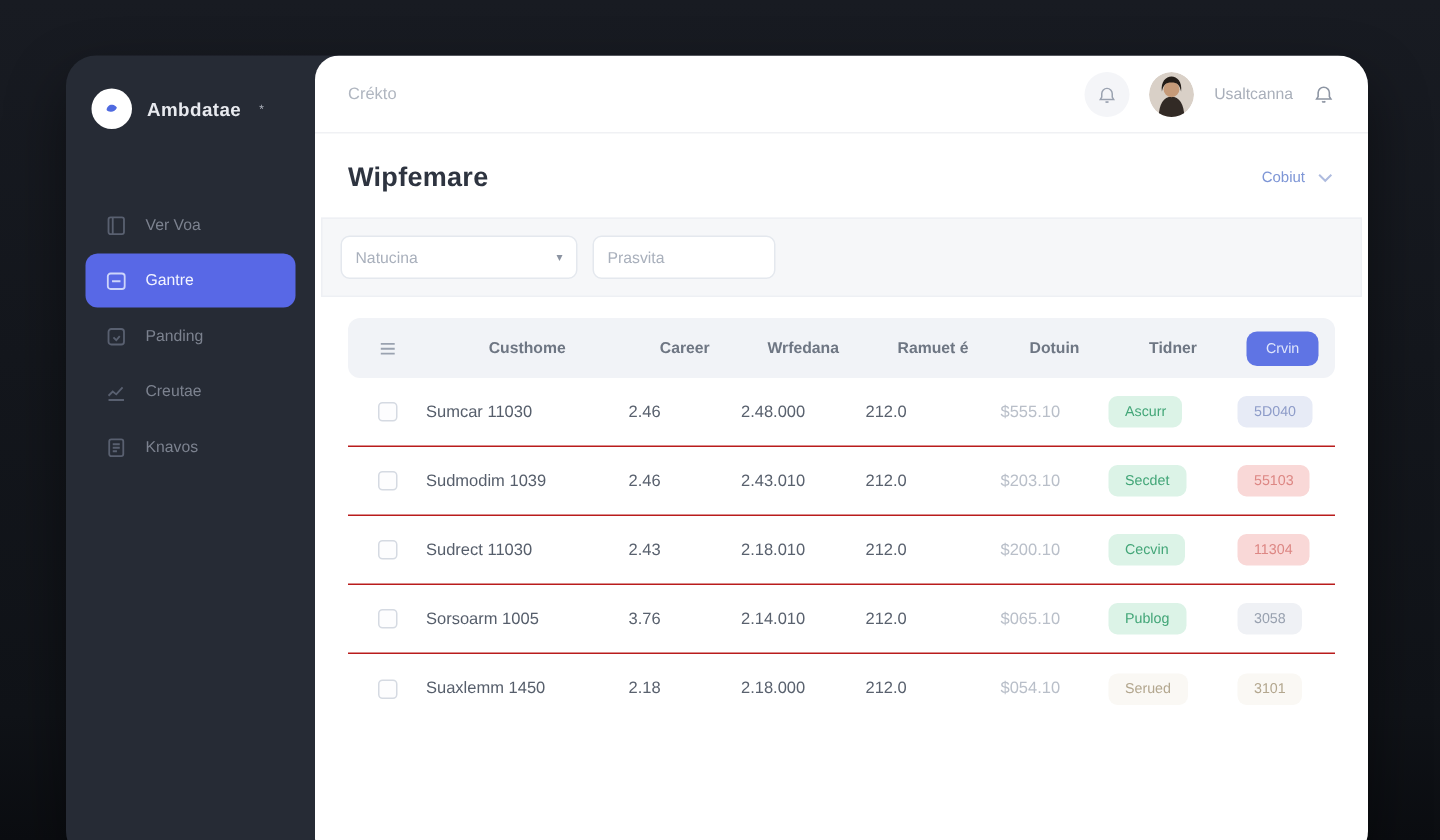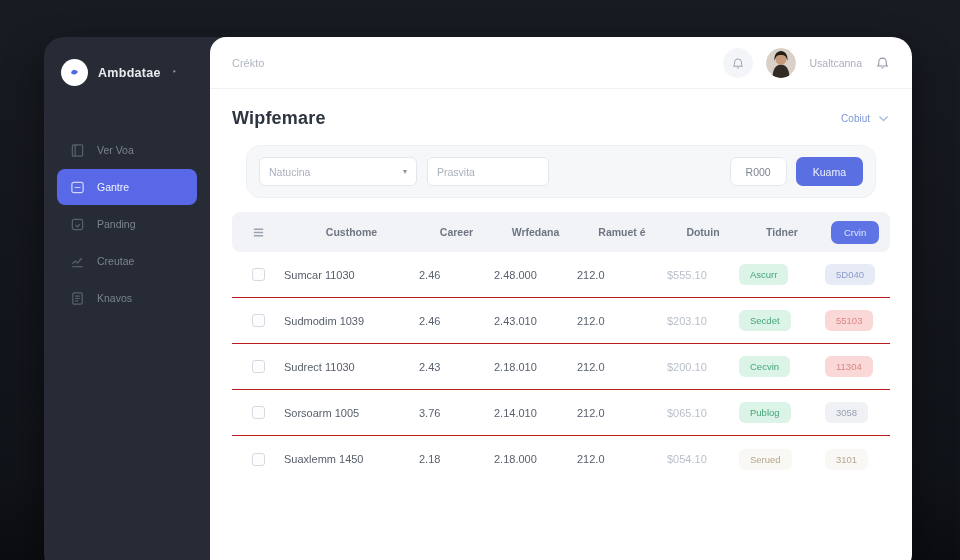--- a/index.html
+++ b/index.html
@@ -43,22 +43,22 @@
   .user-name { color:#a9afba; font-size:10.5px; }
   .topbar-bell { color:#8d95a3; display:flex; cursor:pointer; }
   .topbar-bell svg { width:15px; height:15px; }
   
   .page-head { display:flex; align-items:center; padding:19px 22px 13px; }
   .page-title { font-size:18px; font-weight:bold; color:#2e3440; letter-spacing:.2px; }
   .page-link { margin-left:auto; display:flex; align-items:center; gap:7px;
     color:#7e96d6; font-size:10px; cursor:pointer; }
   .page-link svg { width:13px; height:13px; color:#aebbdf; }
   
-  .filter-panel { margin:3px 36px 0; background:#f6f7f9; border:1px solid #eef0f4;
-    border-radius:14px; padding:11px 12px; display:flex; align-items:center; gap:10px; }
+  .filter-panel { margin:3px 4px 0; background:#f6f7f9; border:1px solid #eef0f4;
+    border-radius:0; padding:11px 12px; display:flex; align-items:center; gap:10px; }
   .field { background:#fff; border:1px solid #e4e8ee; border-radius:6px; height:29px;
     display:flex; align-items:center; padding:0 9px; font-size:10.5px; color:#a9b0bc; cursor:text; }
   .field.select { width:158px; justify-content:space-between; cursor:pointer; }
   .field.search { width:122px;text-align:center; }
   .caret { color:#8b93a1; font-size:8px; }
   .filter-actions { margin-left:auto; display:flex; gap:9px; }
   .btn { border:none; border-radius:7px; height:29px; font-size:10.5px; cursor:pointer;
     font-family:"Liberation Sans",sans-serif; }
   .btn-ghost { background:#fff; border:1px solid #e4e8ee; color:#7b8393; padding:0 15px; }
   .btn-primary { background:#5a6fe2; color:#eef1fd; padding:0 17px; }
@@ -193,24 +193,20 @@
     </div>
 
     <div class="filter-panel">
       <div class="field select">
         <span>Natucina</span>
         <span class="caret">▾</span>
       </div>
       <div class="field search">
         <span>Prasvita</span>
       </div>
-      <div class="filter-actions">
-        <button class="btn btn-ghost">R000</button>
-        <button class="btn btn-primary">Kuama</button>
-      </div>
     </div>
 
     <div class="table">
       <div class="tgrid thead">
         <span class="hamburger">
           <svg viewBox="0 0 14 14" fill="none" stroke="currentColor" stroke-width="1.4">
               <path d="M2 3.5h10M2 7h10M2 10.5h10"></path>
             </svg>
         </span>
         <span class="th">Custhome</span>

